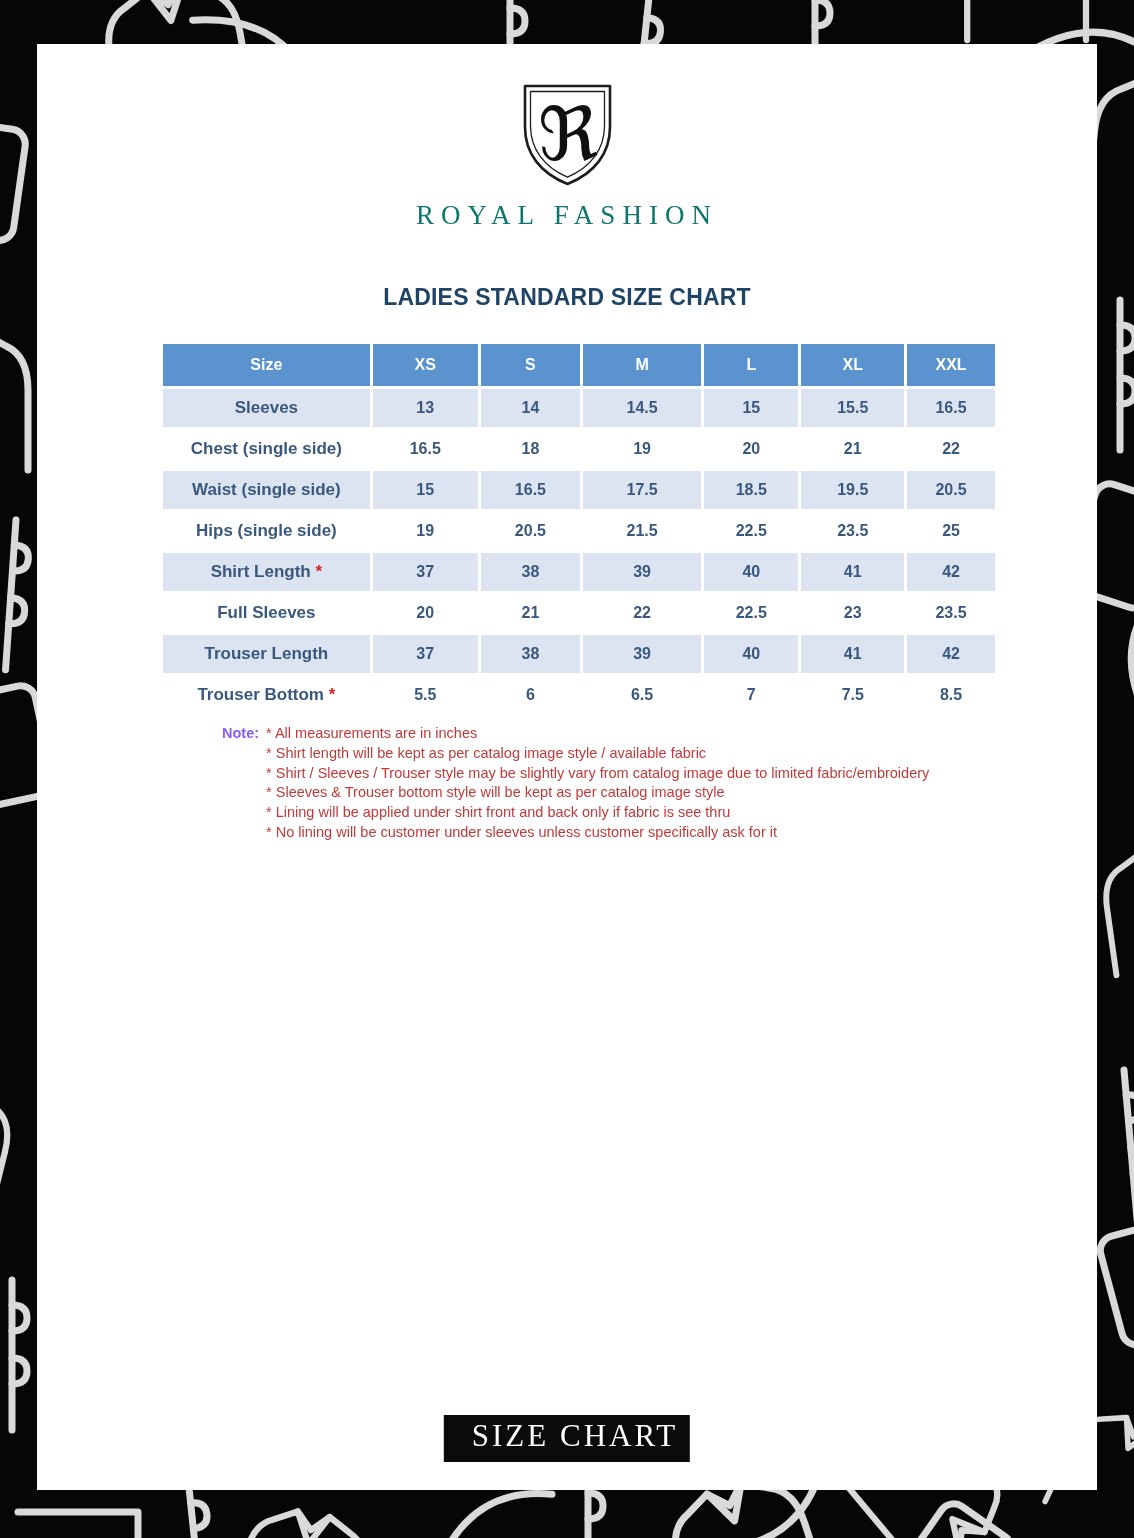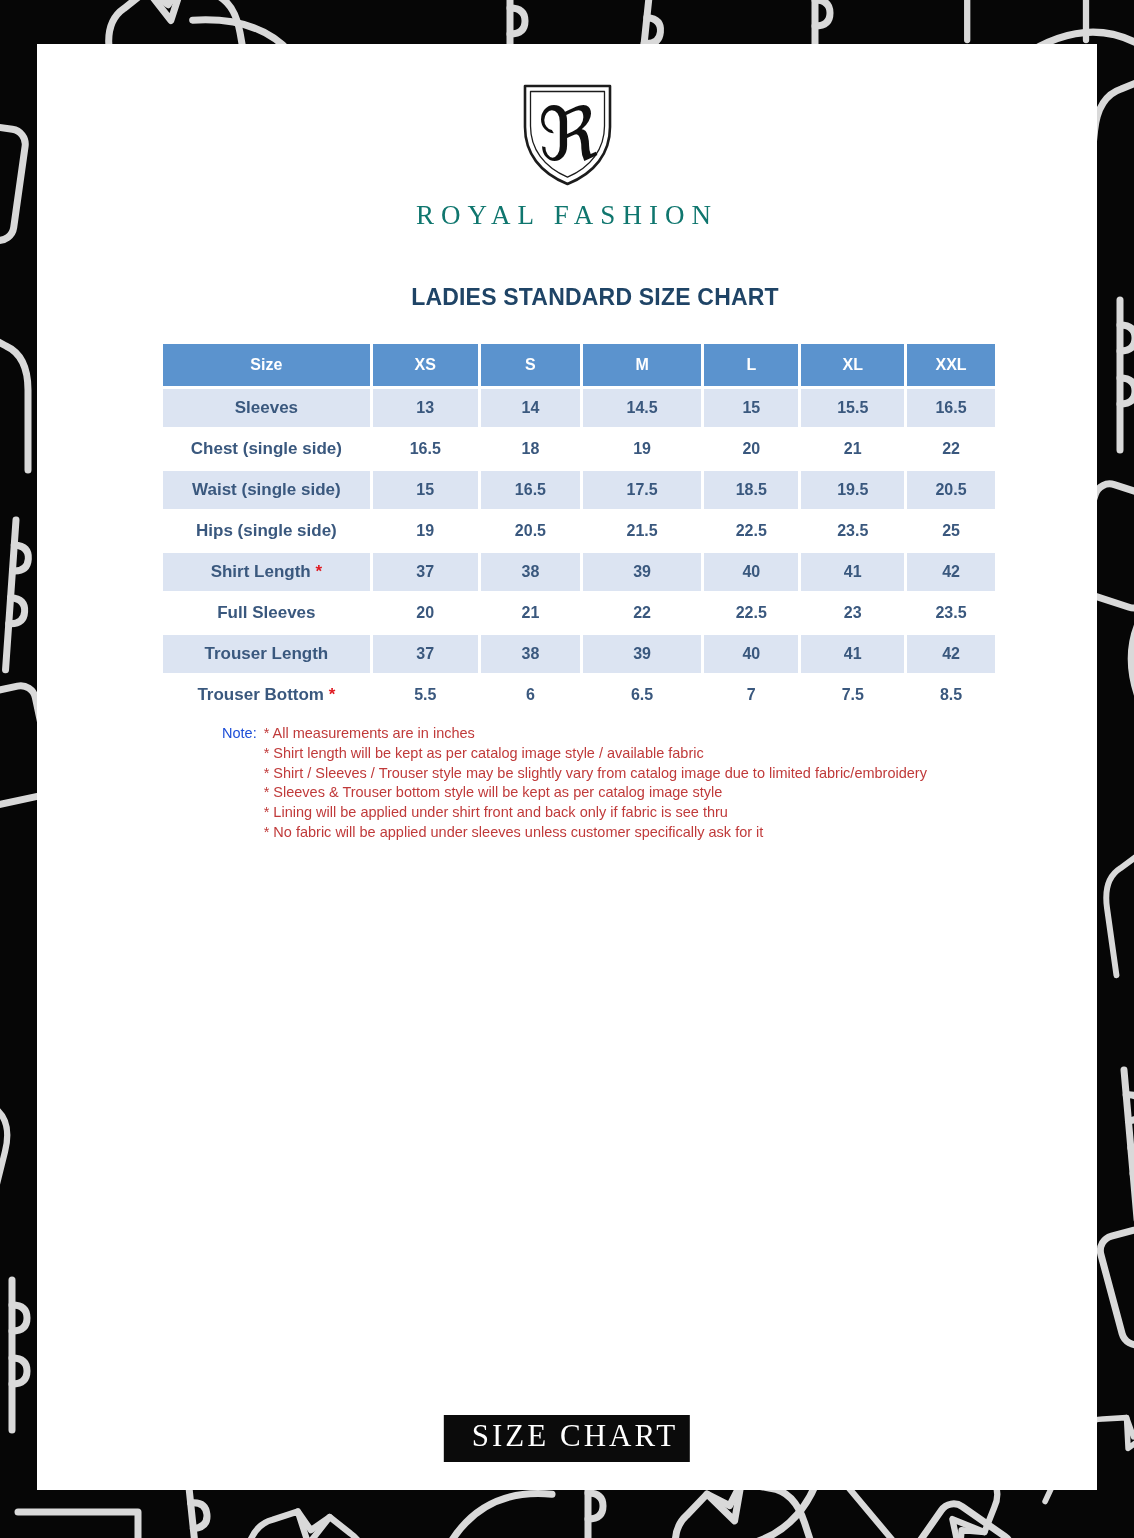--- a/index.html
+++ b/index.html
@@ -23,21 +23,20 @@
     font-family:"Liberation Serif", serif;
     font-size:27px;letter-spacing:7px;color:#0f766e;
     white-space:nowrap;
   }
   
   .doc-title{
     position:absolute;top:240px;left:0;width:100%;margin:0;
     text-align:center;
     font-size:23px;font-weight:bold;letter-spacing:0.2px;
     color:#1F4466;
-    padding-left:28px;
   }
   
   table.size-table{
     position:absolute;left:123px;top:297px;width:838px;
     border-collapse:separate;border-spacing:3px;
     table-layout:fixed;
   }
   .size-table th{
     background:#5B93CE;color:#ffffff;
     font-size:16px;font-weight:bold;
@@ -50,21 +49,21 @@
   }
   .size-table tr.band td{background:#DCE4F2;}
   .size-table td.row-label{font-size:17px;}
   .ast{color:#E01B22;}
   
   .notes{
     position:absolute;left:185px;top:680px;
     display:flex;align-items:flex-start;
     color:#C03A3A;font-size:14.5px;line-height:19.8px;
   }
-  .note-prefix{font-weight:normal;color:#1d4ed8;margin-right:7px;white-space:nowrap;}
+  .note-prefix{font-weight:bold;color:#8b5cf6;margin-right:7px;white-space:nowrap;}
   .note-line{white-space:nowrap;}
   
   .footer-banner{
     position:absolute;top:1371px;left:50%;transform:translateX(-50%);
     background:#0b0b0b;color:#ffffff;
     font-family:"Liberation Serif", serif;
     font-size:31px;letter-spacing:3px;
     padding:3px 12px 8px 28px;
     white-space:nowrap;
   }
@@ -246,20 +245,20 @@
     </table>
 
     <div class="notes">
       <span class="note-prefix">Note:</span>
       <div id="note-lines">
           <div class="note-line">* All measurements are in inches</div>
           <div class="note-line">* Shirt length will be kept as per catalog image style / available fabric</div>
           <div class="note-line">* Shirt / Sleeves / Trouser style may be slightly vary from catalog image due to limited fabric/embroidery</div>
           <div class="note-line">* Sleeves &amp; Trouser bottom style will be kept as per catalog image style</div>
           <div class="note-line">* Lining will be applied under shirt front and back only if fabric is see thru</div>
-          <div class="note-line">* No fabric will be applied under sleeves unless customer specifically ask for it</div>
+          <div class="note-line">* No lining will be customer under sleeves unless customer specifically ask for it</div>
         </div>
     </div>
 
     <div class="footer-banner">SIZE CHART</div>
 
   </div>
 </div>
 
 </body></html>

